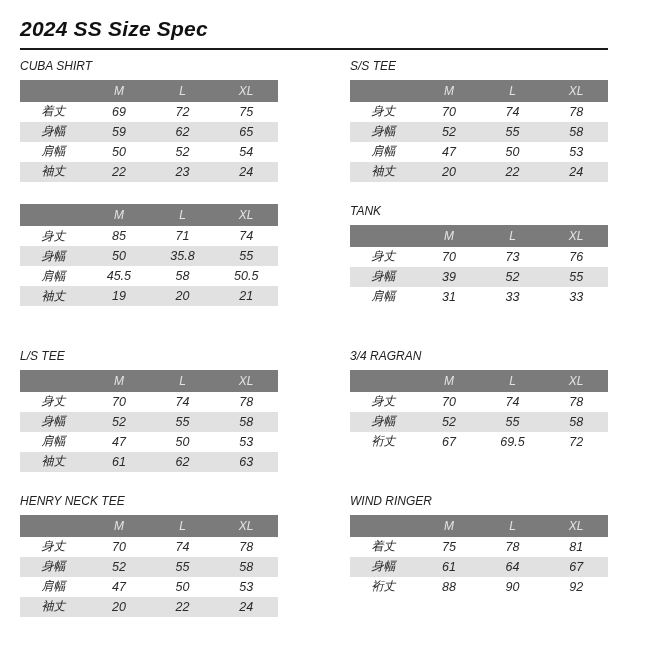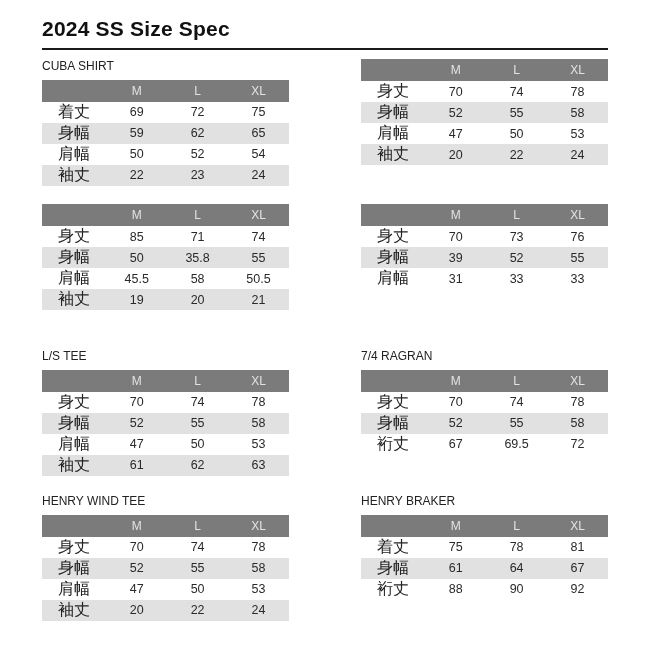--- a/index.html
+++ b/index.html
@@ -8,22 +8,23 @@
     background: #ffffff;
     width: 650px;
     height: 650px;
     font-family: "Liberation Sans", "DejaVu Sans", sans-serif;
     -webkit-font-smoothing: antialiased;
   }
   .page {
     box-sizing: border-box;
     width: 650px;
     height: 650px;
-    padding: 16px 42px 0 42px;
+    padding: 16px 42px 0 20px;
     overflow: hidden;
+    font-style: italic;
   }
   .doc-title {
     font-size: 21px;
     font-weight: bold;
     color: #111111;
     letter-spacing: 0.2px;
     margin: 0;
     line-height: 1.2;
   }
   .title-rule {
@@ -66,21 +67,21 @@
     font-size: 12px;
   }
   table.size-table tbody tr {
     height: 20px;
   }
   table.size-table tbody tr:nth-child(even) {
     background: var(--row-alt, #e1e1e1);
   }
   table.size-table col.label-col { width: 26%; }
   .row-label {
-    font-size: 16px;
+    font-size: 12px;
     color: #222222;
   }
   table.size-table td {
     font-size: 12.5px;
     color: #2a2a2a;
   }
 </style>
 </head>
 <body>
 
@@ -128,20 +129,21 @@
               <th class="row-label">袖丈</th>
               <td>22</td>
               <td>23</td>
               <td>24</td>
             </tr>
           </tbody>
     </table>
   </div>
 
   <div class="group">
+    <div class="tbl-title">S/S TEE</div>
     <table class="size-table">
       <colgroup>
         <col class="label-col">
         <col>
             <col>
             <col>
       </colgroup>
       <thead>
         <tr>
           <th></th>
@@ -218,20 +220,21 @@
               <th class="row-label">袖丈</th>
               <td>19</td>
               <td>20</td>
               <td>21</td>
             </tr>
           </tbody>
     </table>
   </div>
 
   <div class="group">
+    <div class="tbl-title">TANK</div>
     <table class="size-table">
       <colgroup>
         <col class="label-col">
         <col>
             <col>
             <col>
       </colgroup>
       <thead>
         <tr>
           <th></th>
@@ -303,21 +306,21 @@
               <th class="row-label">袖丈</th>
               <td>61</td>
               <td>62</td>
               <td>63</td>
             </tr>
           </tbody>
     </table>
   </div>
 
   <div class="group">
-    <div class="tbl-title">7/4 RAGRAN</div>
+    <div class="tbl-title">3/4 RAGRAN</div>
     <table class="size-table">
       <colgroup>
         <col class="label-col">
         <col>
             <col>
             <col>
       </colgroup>
       <thead>
         <tr>
           <th></th>
@@ -343,21 +346,21 @@
               <th class="row-label">裄丈</th>
               <td>67</td>
               <td>69.5</td>
               <td>72</td>
             </tr>
           </tbody>
     </table>
   </div>
 
   <div class="group">
-    <div class="tbl-title">HENRY WIND TEE</div>
+    <div class="tbl-title">HENRY NECK TEE</div>
     <table class="size-table">
       <colgroup>
         <col class="label-col">
         <col>
             <col>
             <col>
       </colgroup>
       <thead>
         <tr>
           <th></th>
@@ -389,21 +392,21 @@
               <th class="row-label">袖丈</th>
               <td>20</td>
               <td>22</td>
               <td>24</td>
             </tr>
           </tbody>
     </table>
   </div>
 
   <div class="group">
-    <div class="tbl-title">HENRY BRAKER</div>
+    <div class="tbl-title">WIND RINGER</div>
     <table class="size-table">
       <colgroup>
         <col class="label-col">
         <col>
             <col>
             <col>
       </colgroup>
       <thead>
         <tr>
           <th></th>

